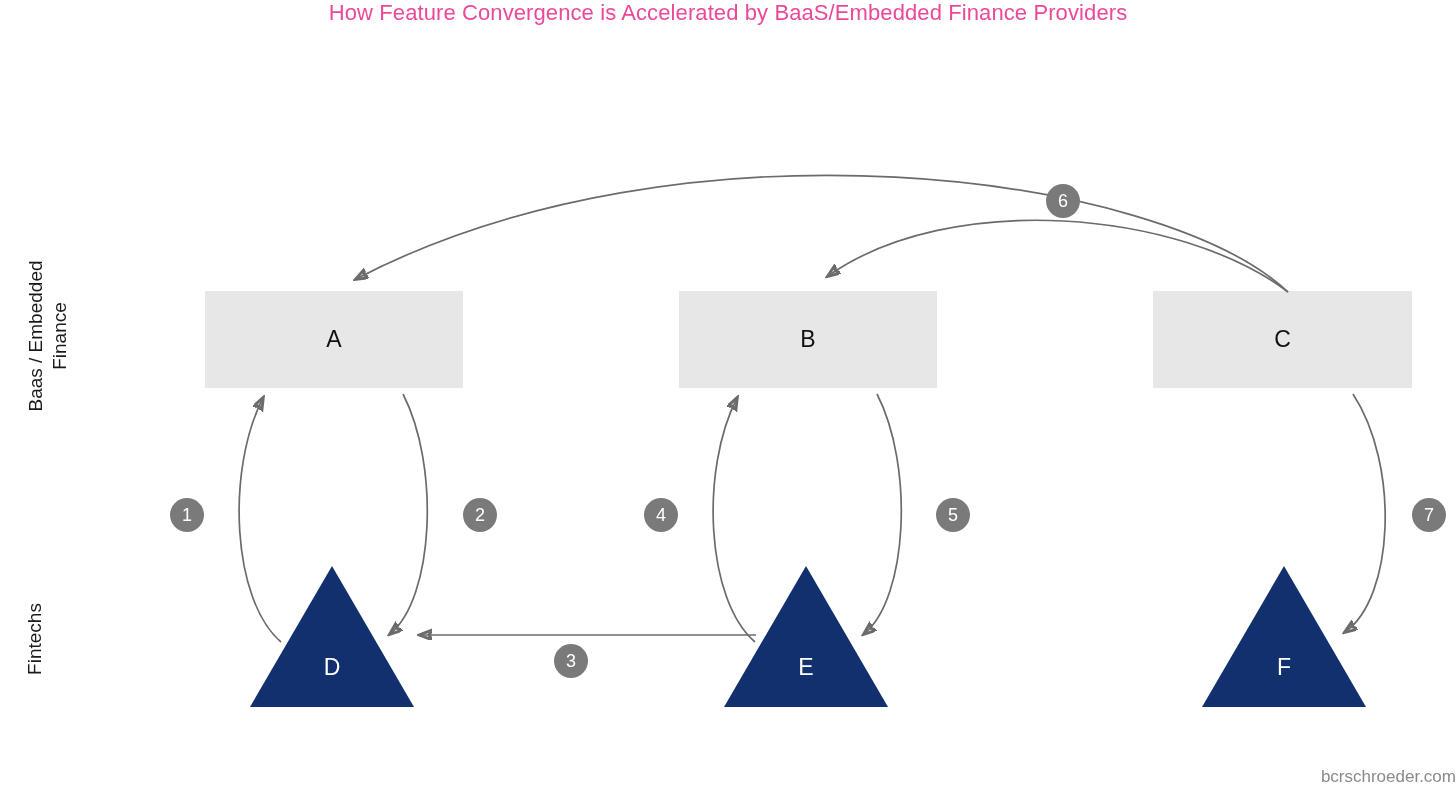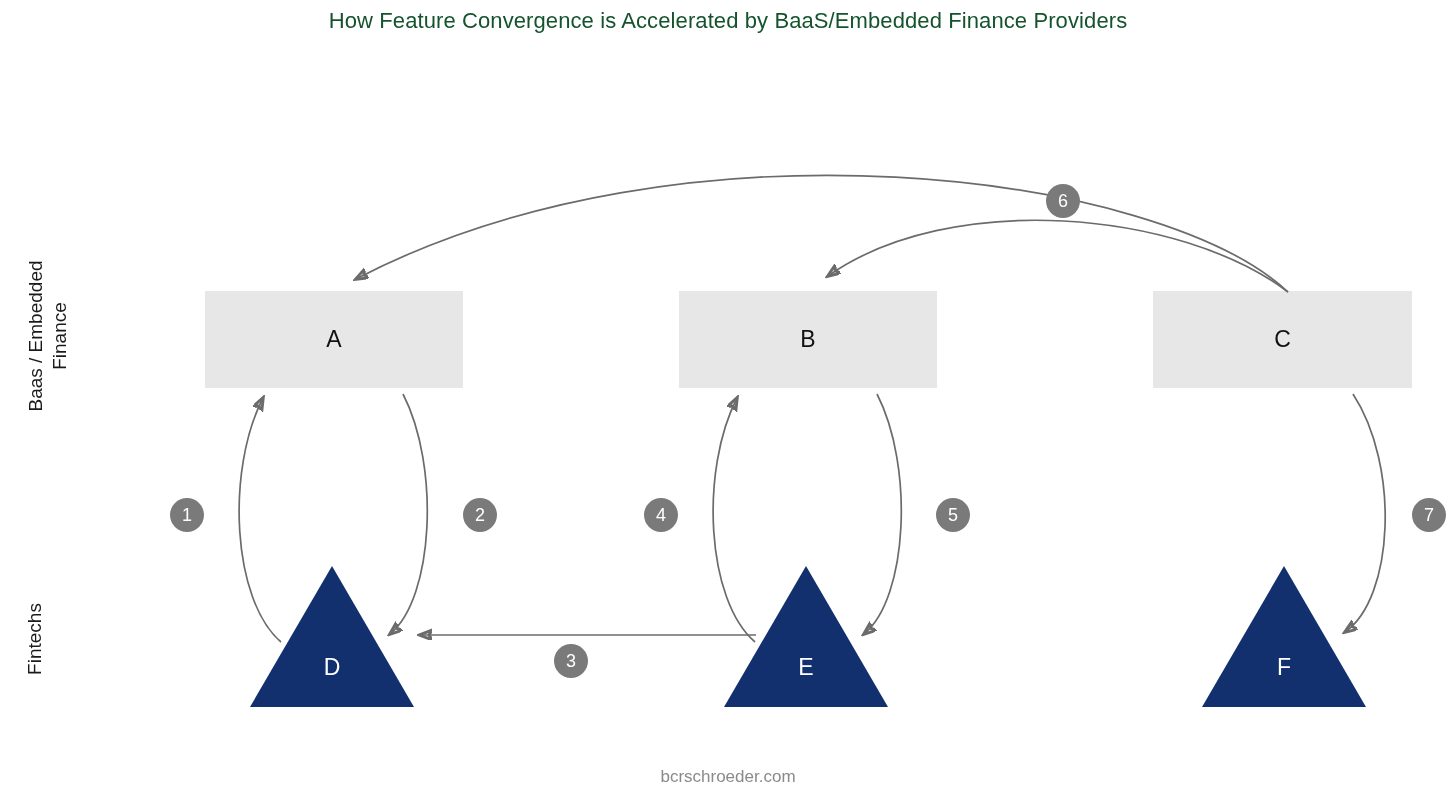--- a/index.html
+++ b/index.html
@@ -17,26 +17,26 @@
   #stage {
     position: relative;
     width: 1456px;
     height: 804px;
     background: #ffffff;
   }
 
   
   .title {
     position: absolute;
-    top: 8px;
+    top: 0;
     left: 0;
     width: 1456px;
     text-align: center;
     font-size: 22px;
-    color: #14532d;
+    color: #ec4899;
     letter-spacing: 0.1px;
     white-space: nowrap;
   }
 
   
   .axis-label {
     position: absolute;
     color: #1a1a1a;
     font-size: 19px;
     line-height: 24px;
@@ -112,21 +112,21 @@
     font-size: 18px;
     line-height: 1;
   }
 
   
   .watermark {
     position: absolute;
     top: 767px;
     left: 0;
     width: 1456px;
-    text-align: center;
+    text-align: right;
     font-size: 17px;
     color: #8a8a8a;
   }
 </style>
 </head>
 <body>
 
 <div id="stage">
 
   <div class="title">How Feature Convergence is Accelerated by BaaS/Embedded Finance Providers</div>

